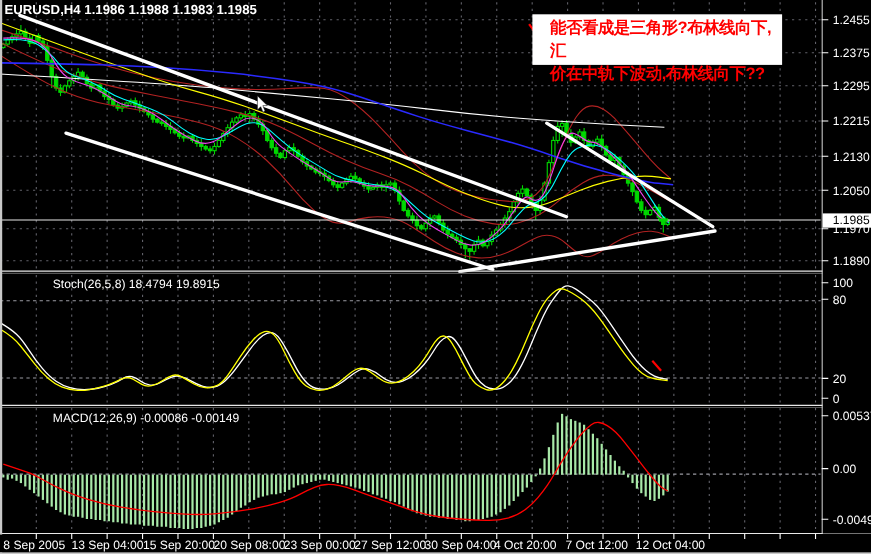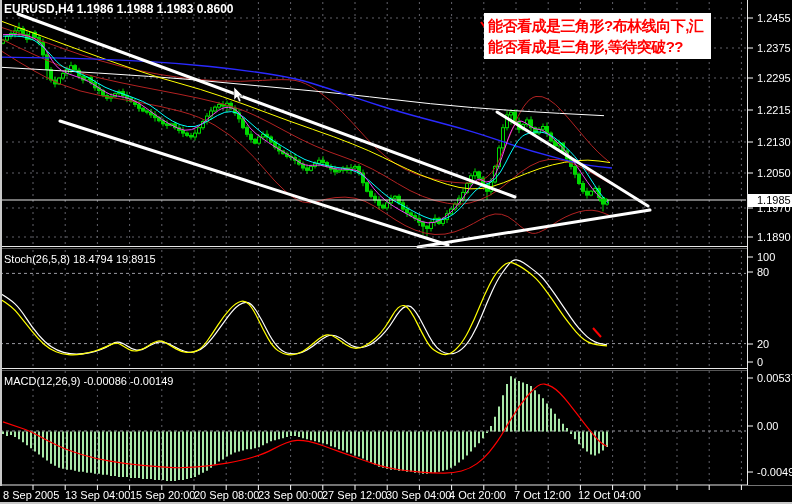--- a/index.html
+++ b/index.html
@@ -1,25 +1,25 @@
 <!DOCTYPE html>
 <html><head>
 <meta charset="utf-8">
 <style>
   html,body{margin:0;padding:0;background:#000;}
   .screen{position:relative;width:792px;height:504px;background:#000;overflow:hidden;
           font-family:"Liberation Sans",sans-serif;}
   .ovl{position:absolute;white-space:nowrap;pointer-events:none;}
   .title{left:4px;top:2px;color:#fff;font-size:12px;font-weight:bold;letter-spacing:0px;}
-  .indlbl{color:#fff;font-size:11px;}
+  .indlbl{color:#fff;font-size:11px;margin-left:44px;}
   .stochlbl{left:4px;top:253px;}
   .macdlbl{left:4px;top:375px;}
   .watermark{left:4px;top:469px;color:#e8e8e8;font-size:11px;}
   .note{position:absolute;left:484px;top:13px;width:227px;height:46px;background:#ffffff;
-        color:#ff0000;font-size:15px;font-weight:bold;line-height:21px;padding:2px 0 0 4px;
+        color:#ff0000;font-size:15px;font-weight:bold;line-height:21px;padding:2px 0 0 16px;
         box-sizing:border-box;letter-spacing:-0.5px;}
   svg{position:absolute;left:0;top:0;}
 </style>
 </head>
 <body>
 
 <div class="screen">
   <svg id="chart-svg" width="792" height="504" viewBox="0 0 792 504">
       <rect x="0" y="0" width="747" height="246" fill="#000000"></rect>
       <rect x="0" y="250" width="747" height="117" fill="#000000"></rect>
@@ -654,21 +654,21 @@
       <text x="258" y="499" fill="#FFFFFF" font-size="11px" font-family="&quot;Liberation Sans&quot;,sans-serif">23 Sep 00:00</text>
       <text x="322" y="499" fill="#FFFFFF" font-size="11px" font-family="&quot;Liberation Sans&quot;,sans-serif">27 Sep 12:00</text>
       <text x="386" y="499" fill="#FFFFFF" font-size="11px" font-family="&quot;Liberation Sans&quot;,sans-serif">30 Sep 04:00</text>
       <text x="449" y="499" fill="#FFFFFF" font-size="11px" font-family="&quot;Liberation Sans&quot;,sans-serif">4 Oct 20:00</text>
       <text x="514" y="499" fill="#FFFFFF" font-size="11px" font-family="&quot;Liberation Sans&quot;,sans-serif">7 Oct 12:00</text>
       <text x="578" y="499" fill="#FFFFFF" font-size="11px" font-family="&quot;Liberation Sans&quot;,sans-serif">12 Oct 04:00</text>
       <line x1="481" y1="22" x2="490" y2="34" stroke="#FF0000" stroke-width="2"></line>
       <polygon points="234,87 234,100 237,97 239,102 241,101 239,96 243,96" fill="#fff" stroke="#000" stroke-width="0.5"></polygon>
     </svg>
 
-  <div class="ovl title">EURUSD,H4  1.1986 1.1988 1.1983 0.8600</div>
+  <div class="ovl title">EURUSD,H4  1.1986 1.1988 1.1983 1.1985</div>
   <div class="ovl indlbl stochlbl">Stoch(26,5,8) 18.4794 19.8915</div>
   <div class="ovl indlbl macdlbl">MACD(12,26,9) -0.00086 -0.00149</div>
 
   <div class="note">
     <div>能否看成是三角形?布林线向下,汇</div>
-    <div>能否看成是三角形,等待突破??</div>
+    <div>价在中轨下波动,布林线向下??</div>
   </div>
 </div>
 
 </body></html>

